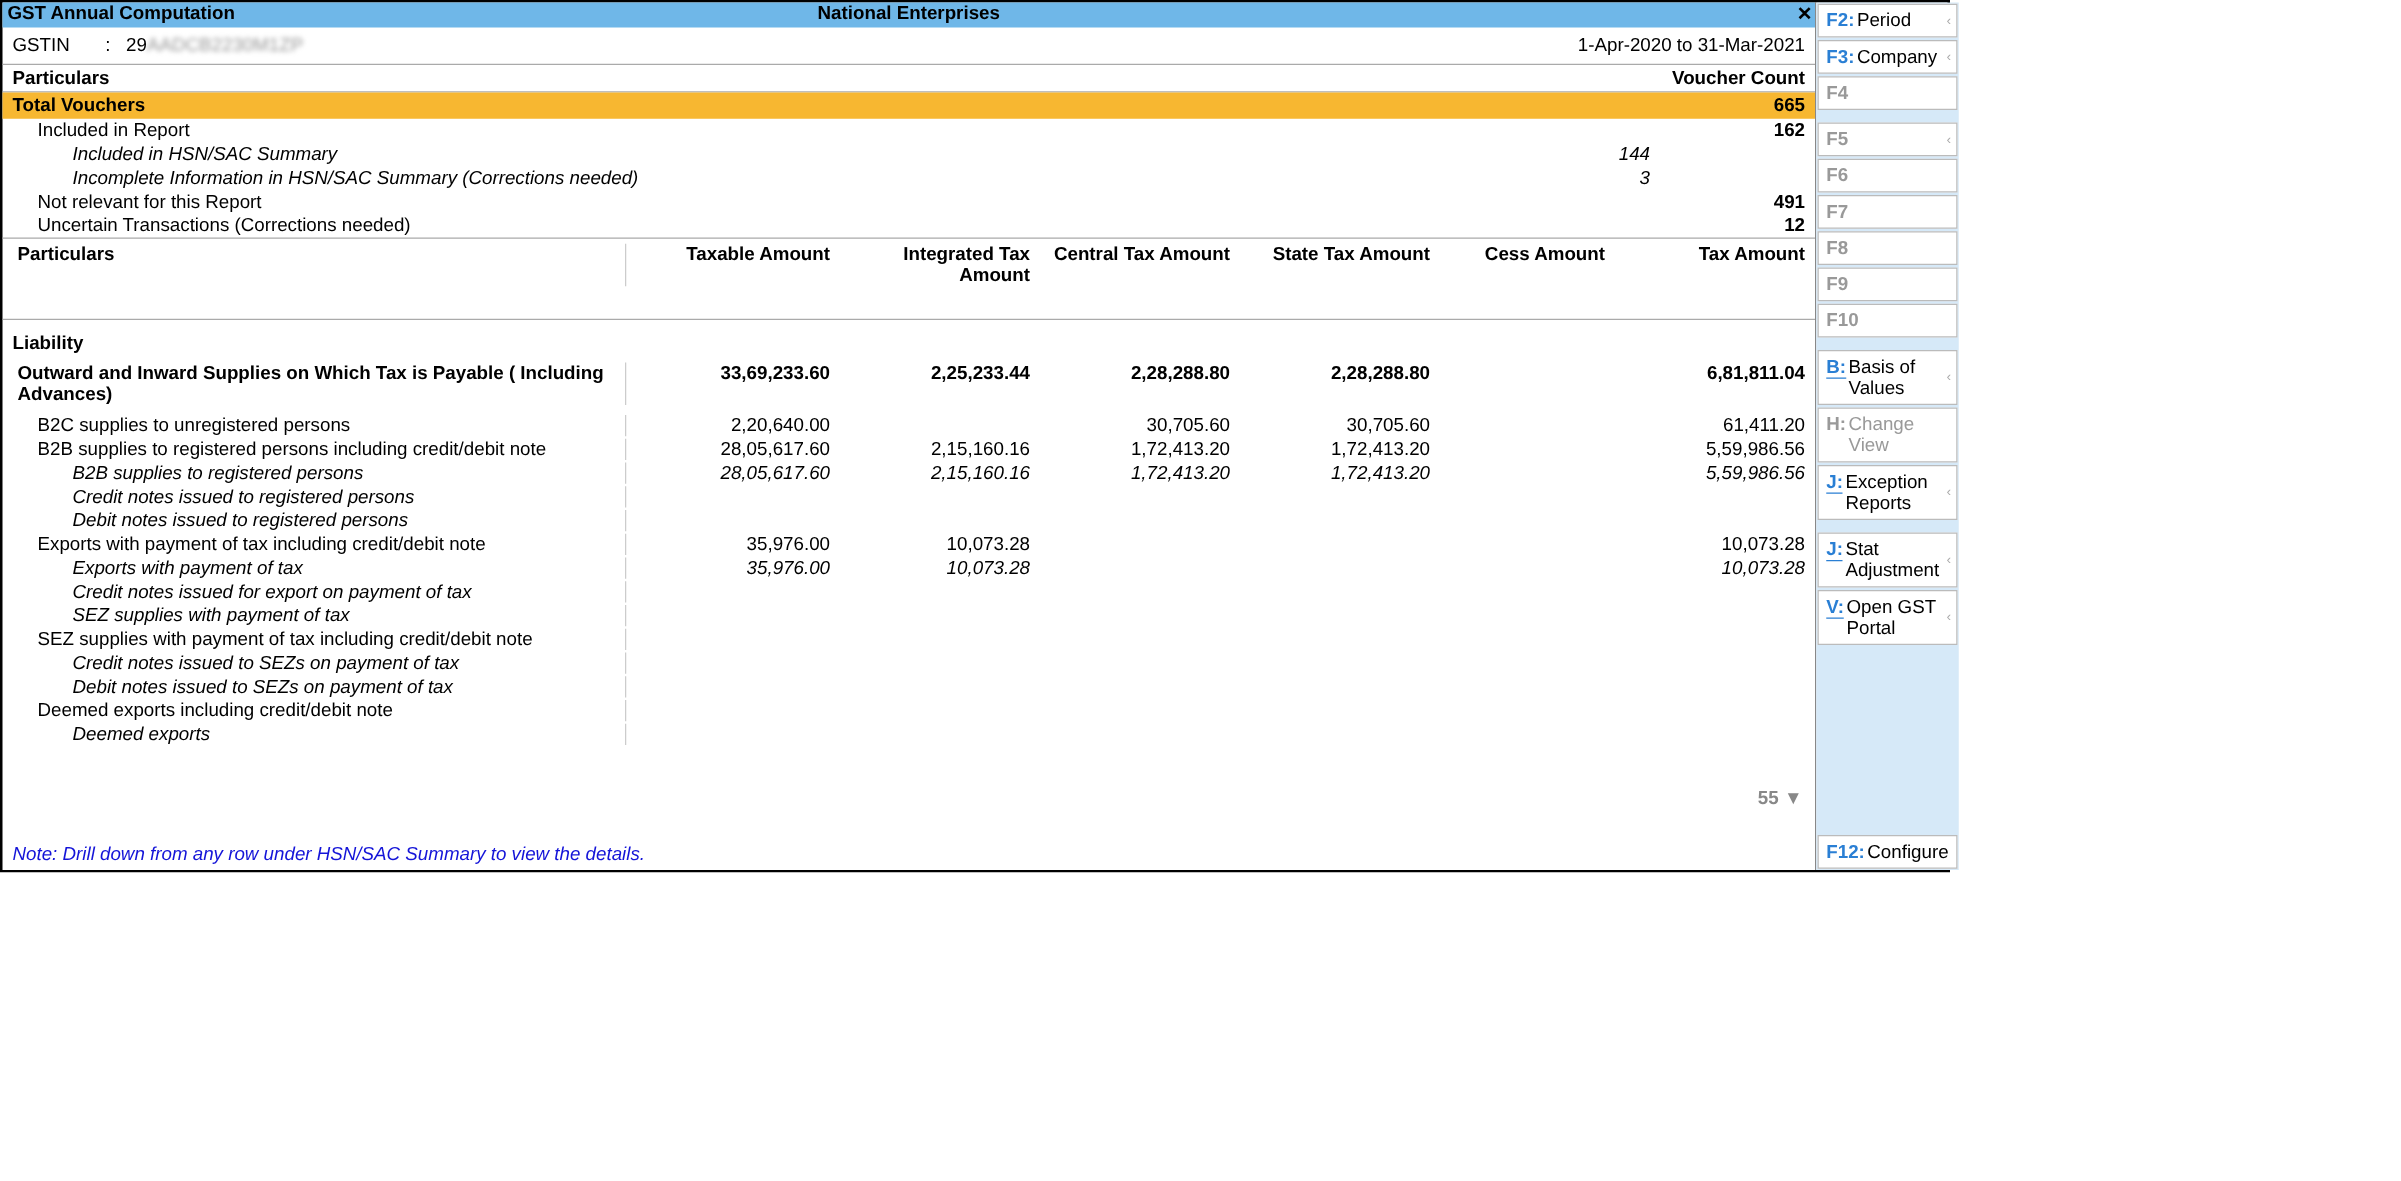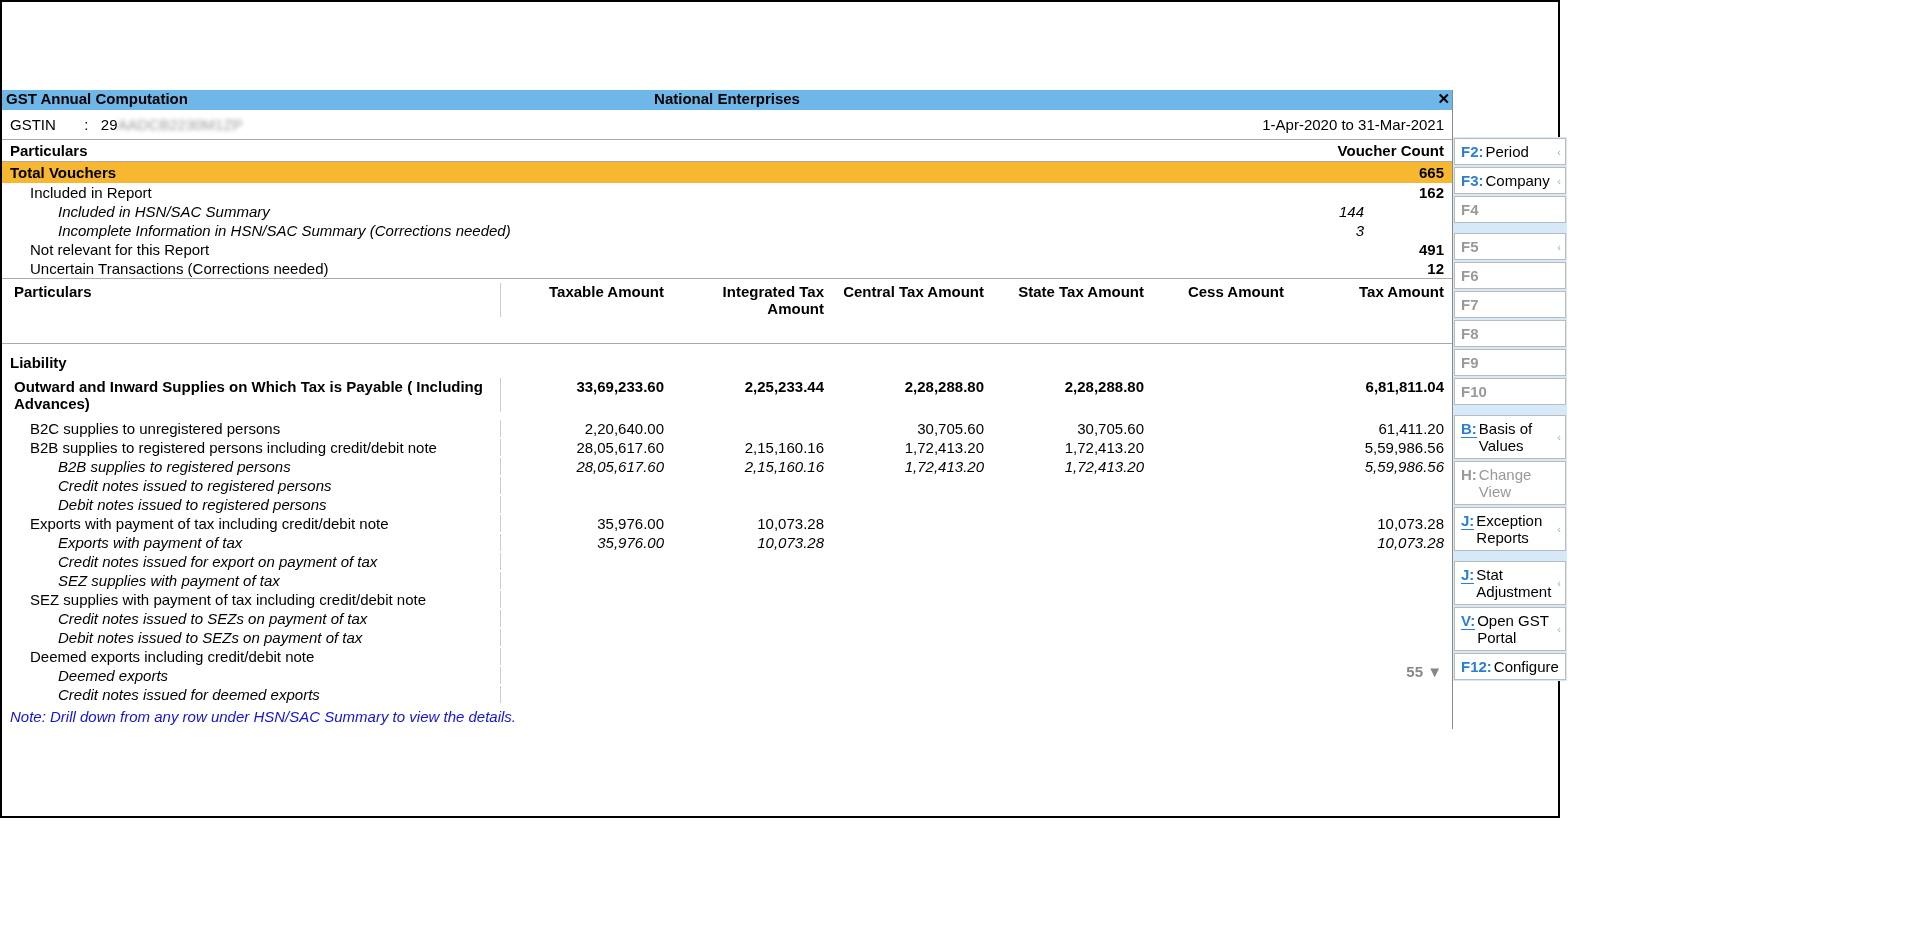--- a/index.html
+++ b/index.html
@@ -1,30 +1,30 @@
 <!DOCTYPE html>
 <html><head>
 <meta charset="utf-8">
 <style>
   * { box-sizing: border-box; margin: 0; padding: 0; }
   body { font-family: Arial, sans-serif; font-size: 15px; color: #000; background: #fff; overflow: hidden; }
-  .app { display: flex; width: 1560px; height: 818px; border: 2px solid #000; align-items: center; }
+  .app { display: flex; width: 1560px; height: 698px; border: 2px solid #000; }
   .main { flex: 1; display: flex; flex-direction: column; border-right: 1px solid #888; }
   .sidebar { width: 155px; background: #d6e9f8; display: flex; flex-direction: column; }
   .titlebar { background: #6fb7e8; display: flex; position: relative; height: 20px; font-weight: bold; }
   .titlebar .left { padding-left: 4px; }
   .titlebar .center { position: absolute; left: 50%; transform: translateX(-50%); }
   .titlebar .close { position: absolute; right: 2px; top: 0; font-weight: bold; cursor: pointer; }
   .info-row { display: flex; justify-content: space-between; padding: 6px 8px 6px 8px; border-bottom: 1px solid #aaa; }
   .gstin-label { display: inline-block; width: 70px; }
   .gstin-value { color: #999; filter: blur(2px); }
   .period { font-weight: normal; }
   .header1 { display: flex; justify-content: space-between; font-weight: bold; padding: 2px 8px; border-bottom: 1px solid #aaa; }
   .highlight { background: #f7b731; display: flex; justify-content: space-between; font-weight: bold; padding: 2px 8px; gap: 38px; }
-  .vrow { display: flex; padding: 1px 8px; }
+  .vrow { display: flex; padding: 1px 8px; gap: 44px; }
   .vrow .lbl { flex: 1; }
   .vrow .mid { width: 320px; text-align: right; font-style: italic; }
   .vrow .cnt { width: 80px; text-align: right; font-weight: bold; }
   .indent1 { padding-left: 20px; }
   .indent2 { padding-left: 48px; font-style: italic; }
   .table-wrap { border-top: 1px solid #aaa; flex: 1; display: flex; flex-direction: column; overflow: hidden; }
   .thead { display: flex; border-bottom: 1px solid #aaa; padding: 4px 0 26px 8px; font-weight: bold; }
   .thead .col, .drow .col { text-align: right; padding-right: 8px; }
   .c-part { width: 490px; text-align: left; padding-left: 4px; }
   .c-tax { width: 172px; border-left: 1px solid #ccc; }
@@ -247,29 +247,20 @@
             </div>
             <div class="drow italic">
               <div class="c-part pi2">Deemed exports</div>
               <div class="col c-tax"></div>
               <div class="col c1"></div>
               <div class="col c2"></div>
               <div class="col c3"></div>
               <div class="col c4"></div>
               <div class="col c5"></div>
             </div>
-            <div class="drow italic">
-              <div class="c-part pi2">Credit notes issued for deemed exports</div>
-              <div class="col c-tax"></div>
-              <div class="col c1"></div>
-              <div class="col c2"></div>
-              <div class="col c3"></div>
-              <div class="col c4"></div>
-              <div class="col c5"></div>
-            </div>
           </div>
         <div class="scroll-ind">55 ▼</div>
       </div>
     </div>
     <div class="note">Note: Drill down from any row under HSN/SAC Summary to view the details.</div>
   </div>
 
   <div class="sidebar">
     <div class="side-btn">
         <span class="key">F2:</span>

